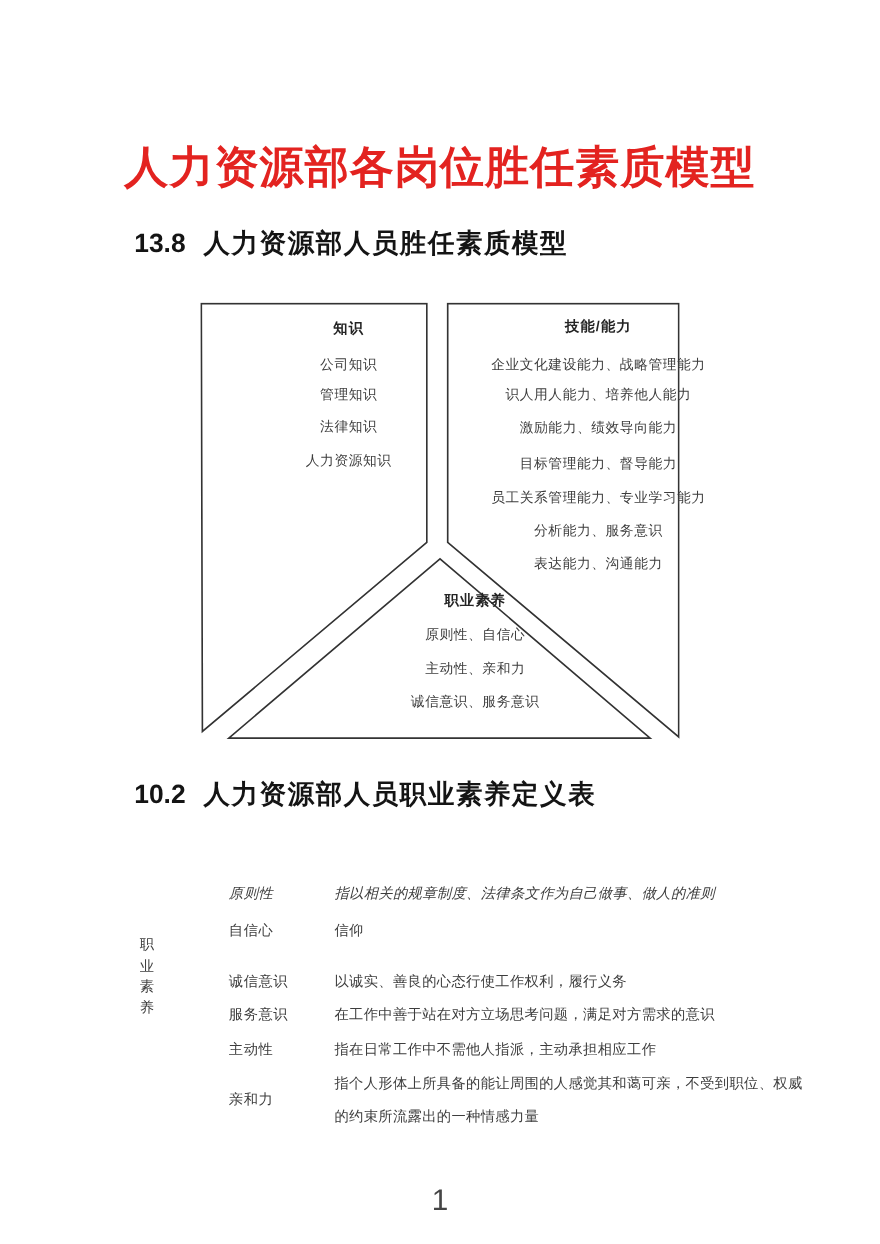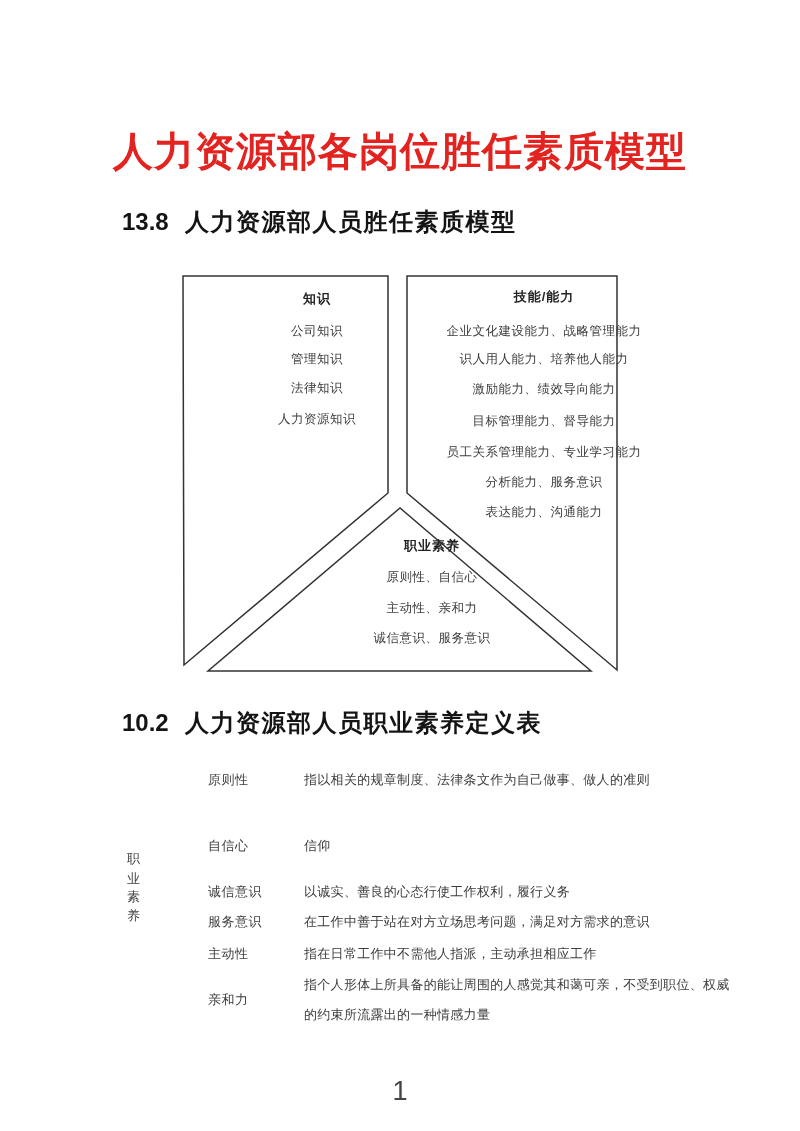--- a/index.html
+++ b/index.html
@@ -93,21 +93,21 @@
     <div class="dg-line dg-item" style="top:354px;">诚信意识、服务意识</div>
   </div>
 </div>
 
 <div class="abs sec-heading" id="sec2">
   <span class="num">10.2</span><span class="txt">人力资源部人员职业素养定义表</span>
 </div>
 
 <div class="abs tbl-group">职业素养</div>
 
-<div class="abs tbl-row" style="top:765px;height:30px;">
+<div class="abs tbl-row" style="top:797px;height:30px;font-style:italic;">
   <div class="tbl-term">原则性</div>
   <div class="tbl-def">
     <div class="def-line">指以相关的规章制度、法律条文作为自己做事、做人的准则</div>
   </div>
 </div>
 
 <div class="abs tbl-row" style="top:816px;height:60px;">
   <div class="tbl-term">自信心</div>
   <div class="tbl-def">
     <div class="def-line">信仰</div>

